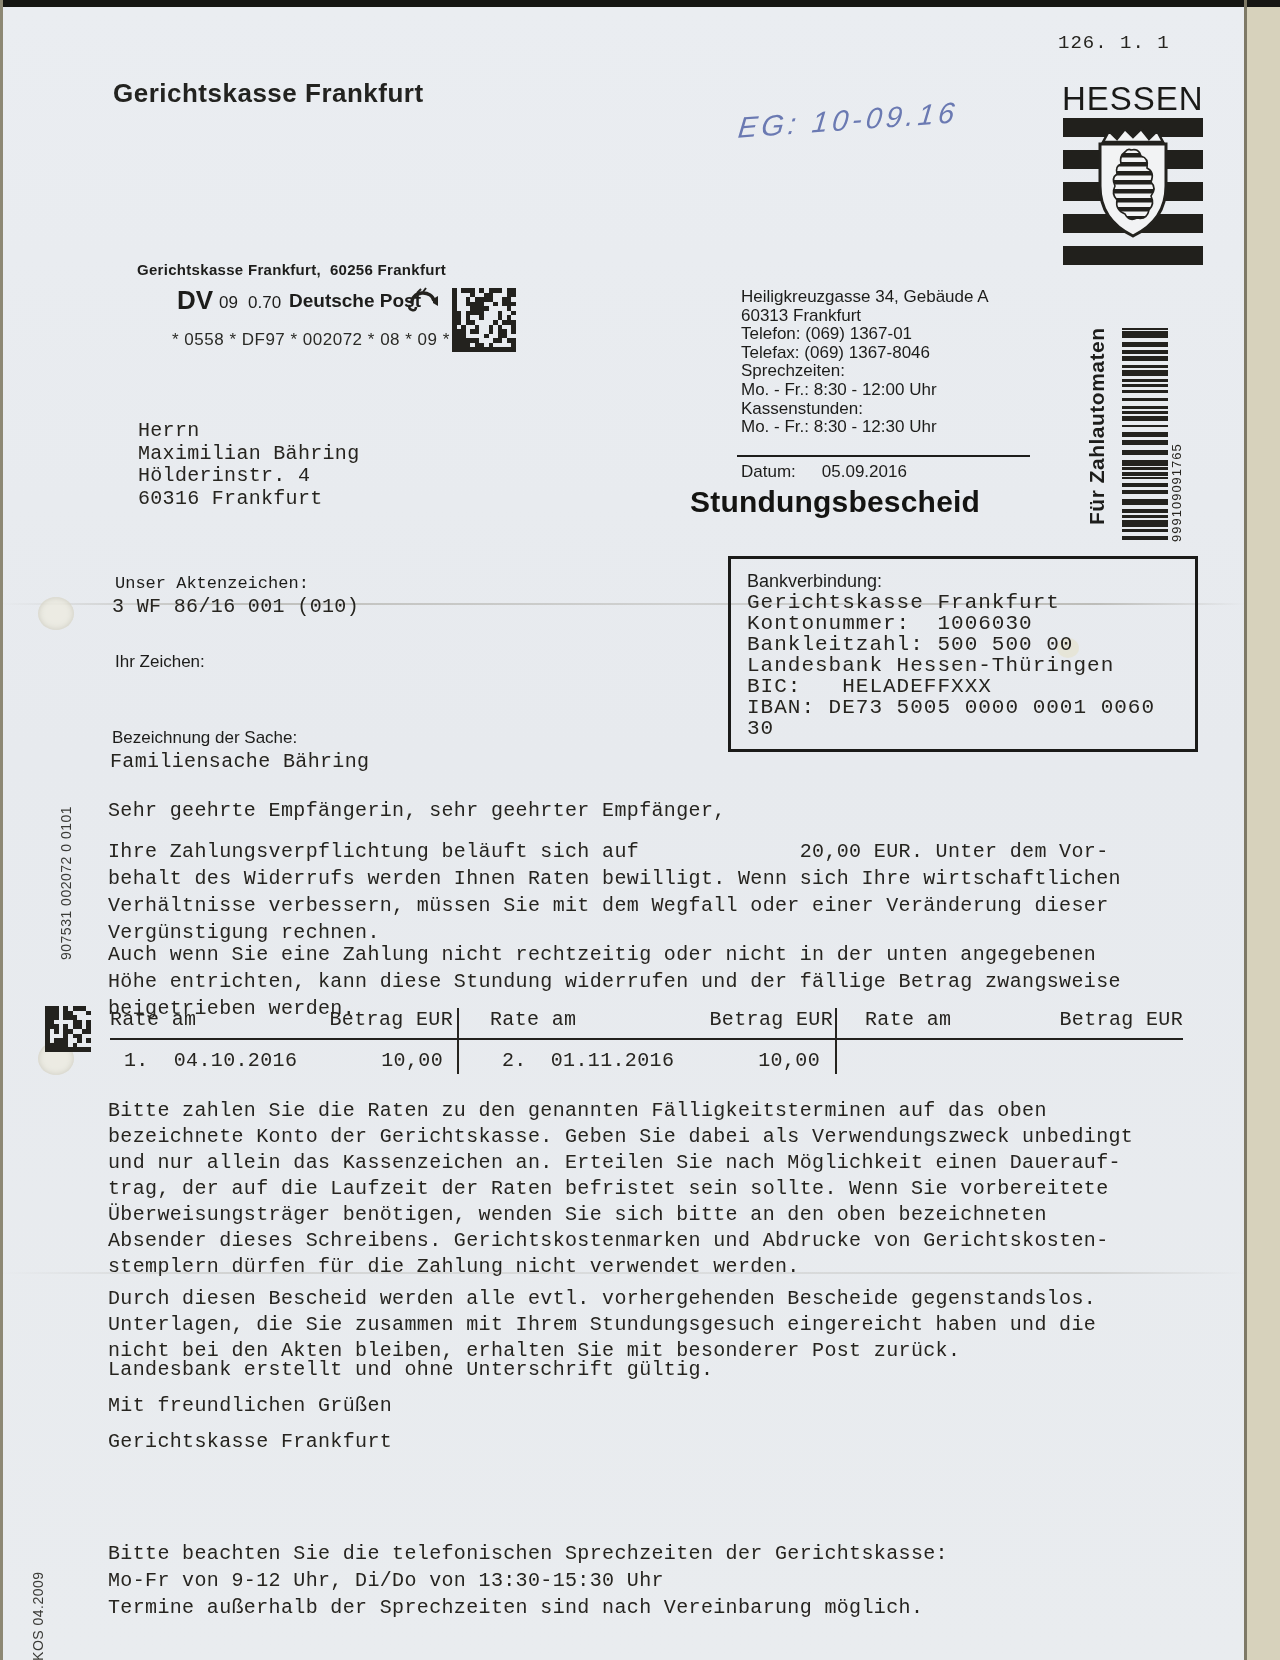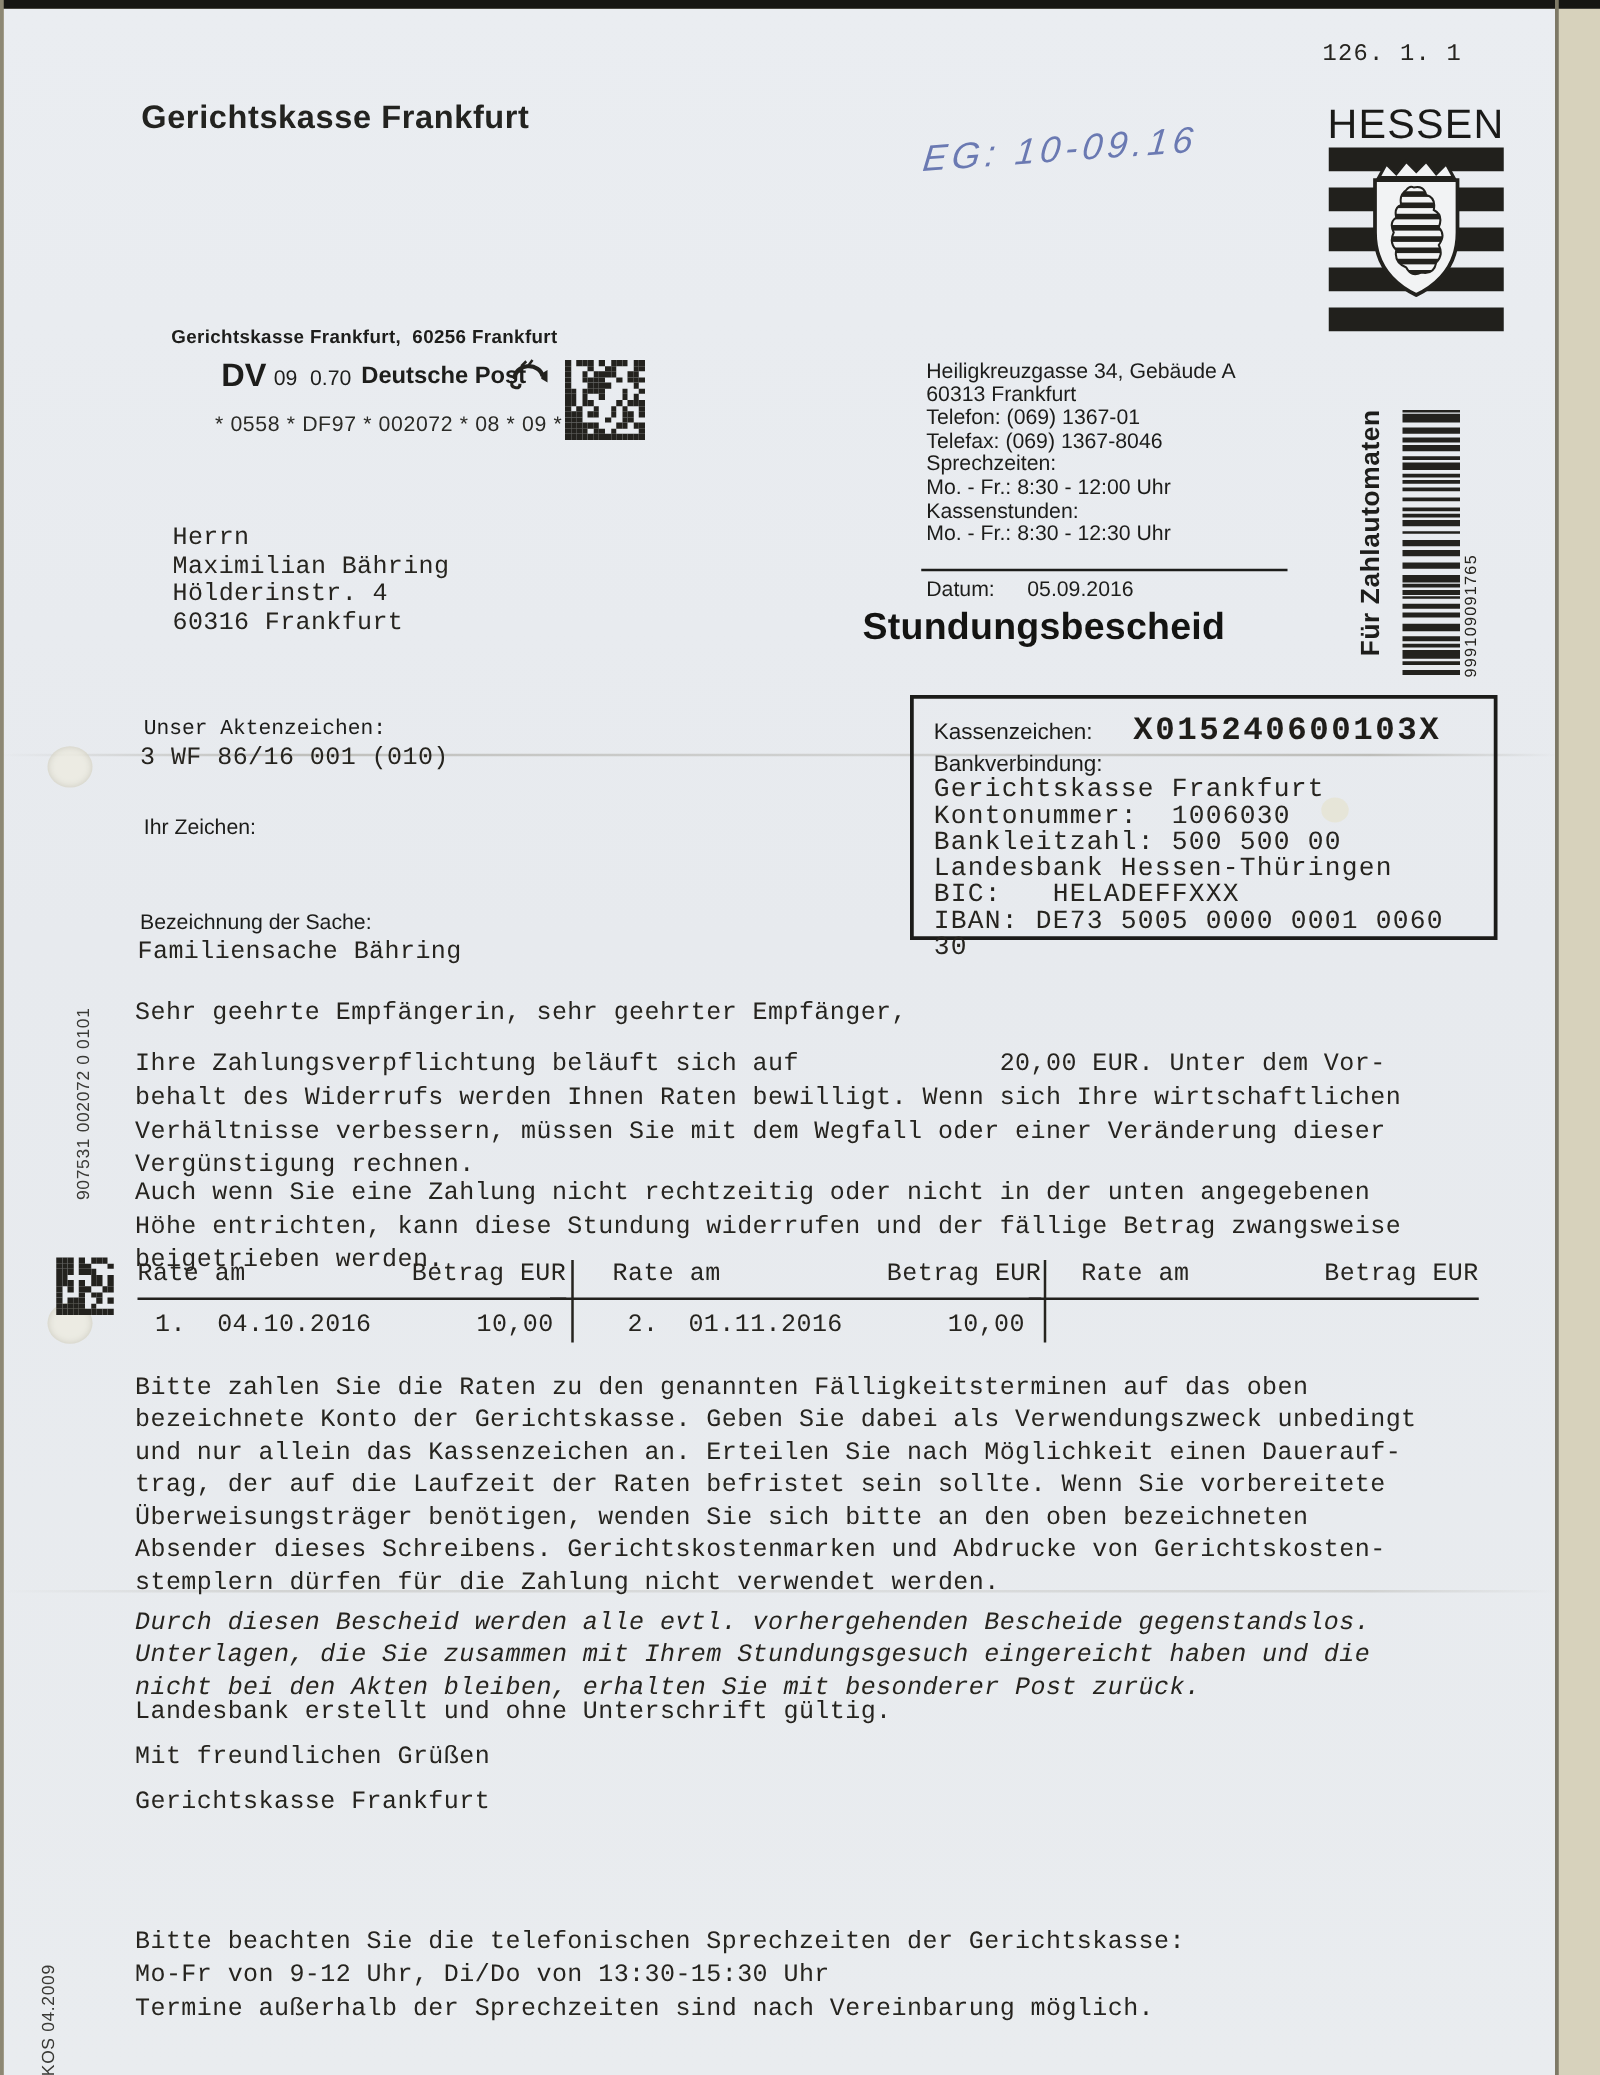--- a/index.html
+++ b/index.html
@@ -384,24 +384,20 @@
       <i style="height: 3px; margin-bottom: 4px;"></i>
       <i style="height: 4px; margin-bottom: 1px;"></i>
     </div>
   <div class="abs vtext vbc-num" style="left:1169px;top:330px;height:212px;">999109091765</div>
 
   <div class="abs label17" style="left:115px;top:574px;font-family:Liberation Mono, monospace;">Unser Aktenzeichen:</div>
   <div class="abs mono body20" style="left:112px;top:593px;">3 WF 86/16 001 (010)</div>
   <div class="abs label17" style="left:115px;top:652px;">Ihr Zeichen:</div>
 
   <div class="paybox">
-    <div>
-      <span class="kz-label">Kassenzeichen:</span>
-      <span class="kz-num">X015240600103X</span>
-    </div>
     <div class="bank-label">Bankverbindung:</div>
     <div class="mono bank-lines pre">Gerichtskasse Frankfurt
 Kontonummer:  1006030
 Bankleitzahl: 500 500 00
 Landesbank Hessen-Thüringen
 BIC:   HELADEFFXXX
 IBAN: DE73 5005 0000 0001 0060 30</div>
   </div>
 
   <div class="abs label17" style="left:112px;top:728px;">Bezeichnung der Sache:</div>
@@ -457,21 +453,21 @@
     </div>
   </div>
 
   <div class="abs mono body20 pre" style="left:108px;top:1098px;width:1060px;line-height:26px;">Bitte zahlen Sie die Raten zu den genannten Fälligkeitsterminen auf das oben
 bezeichnete Konto der Gerichtskasse. Geben Sie dabei als Verwendungszweck unbedingt
 und nur allein das Kassenzeichen an. Erteilen Sie nach Möglichkeit einen Dauerauf-
 trag, der auf die Laufzeit der Raten befristet sein sollte. Wenn Sie vorbereitete
 Überweisungsträger benötigen, wenden Sie sich bitte an den oben bezeichneten
 Absender dieses Schreibens. Gerichtskostenmarken und Abdrucke von Gerichtskosten-
 stemplern dürfen für die Zahlung nicht verwendet werden.</div>
-  <div class="abs mono body20 pre" style="left:108px;top:1286px;width:1060px;line-height:26px;font-style:italic;">Durch diesen Bescheid werden alle evtl. vorhergehenden Bescheide gegenstandslos.
+  <div class="abs mono body20 pre" style="left:108px;top:1286px;width:1060px;line-height:26px;">Durch diesen Bescheid werden alle evtl. vorhergehenden Bescheide gegenstandslos.
 Unterlagen, die Sie zusammen mit Ihrem Stundungsgesuch eingereicht haben und die
 nicht bei den Akten bleiben, erhalten Sie mit besonderer Post zurück.</div>
   <div class="abs mono body20" style="left:108px;top:1356px;">Landesbank erstellt und ohne Unterschrift gültig.</div>
   <div class="abs mono body20" style="left:108px;top:1392px;">Mit freundlichen Grüßen</div>
   <div class="abs mono body20" style="left:108px;top:1428px;">Gerichtskasse Frankfurt</div>
 
   <div class="abs mono body20" style="left:108px;top:1540px;">Bitte beachten Sie die telefonischen Sprechzeiten der Gerichtskasse:</div>
   <div class="abs mono body20" style="left:108px;top:1567px;">Mo-Fr von 9-12 Uhr, Di/Do von 13:30-15:30 Uhr</div>
   <div class="abs mono body20" style="left:108px;top:1594px;">Termine außerhalb der Sprechzeiten sind nach Vereinbarung möglich.</div>
 

